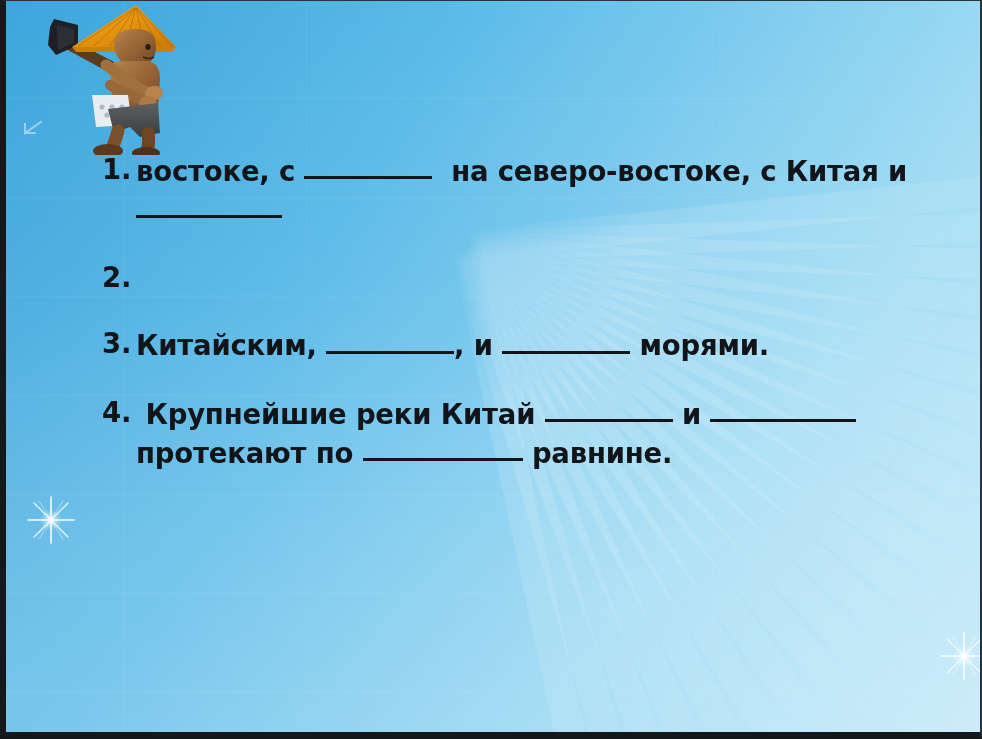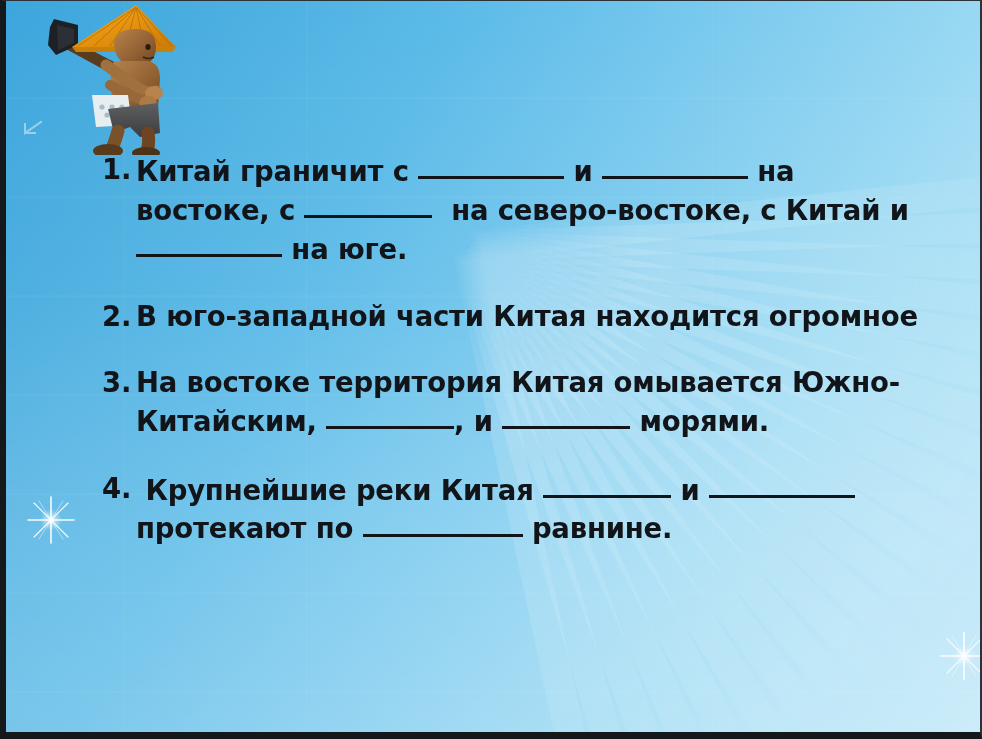--- a/index.html
+++ b/index.html
@@ -289,40 +289,37 @@
     <path d="M104 130 Q106 142 102 151" stroke="#6d4523" stroke-width="13" fill="none" stroke-linecap="round"></path>
 
     <ellipse cx="64" cy="148" rx="15" ry="7" fill="#5a3a1c"></ellipse>
     <ellipse cx="102" cy="150" rx="14" ry="6" fill="#4e3218"></ellipse>
   </svg>
 
   <div class="questions" id="questions">
       <div class="q">
         <div class="q-num">1.</div>
         <div class="q-body">
-          <div class="q-line"><span>Китай граничит с </span><span class="blank b-lg"></span><span> и </span><span class="blank b-lg"></span><span> на</span></div>
-          <div class="q-line"><span>востоке, с </span><span class="blank b-md"></span><span>  на северо-востоке, с Китай и</span></div>
-          <div class="q-line"><span class="blank b-lg"></span><span> на юге.</span></div>
+          <div class="q-line"><span>востоке, с </span><span class="blank b-md"></span><span>  на северо-востоке, с Китая и</span></div>
+          <div class="q-line"><span class="blank b-lg"></span></div>
         </div>
       </div>
       <div class="q">
         <div class="q-num">2.</div>
         <div class="q-body">
-          <div class="q-line"><span>В юго-западной части Китая находится огромное</span></div>
         </div>
       </div>
       <div class="q">
         <div class="q-num">3.</div>
         <div class="q-body">
-          <div class="q-line"><span>На востоке территория Китая омывается Южно-</span></div>
           <div class="q-line"><span>Китайским, </span><span class="blank b-md"></span><span>, и </span><span class="blank b-md"></span><span> морями.</span></div>
         </div>
       </div>
       <div class="q">
         <div class="q-num">4.</div>
         <div class="q-body">
-          <div class="q-line"><span> Крупнейшие реки Китая </span><span class="blank b-md"></span><span> и </span><span class="blank b-lg"></span></div>
+          <div class="q-line"><span> Крупнейшие реки Китай </span><span class="blank b-md"></span><span> и </span><span class="blank b-lg"></span></div>
           <div class="q-line"><span>протекают по </span><span class="blank b-xl"></span><span> равнине.</span></div>
         </div>
       </div>
     </div>
 
 </div>
 
 </body></html>

